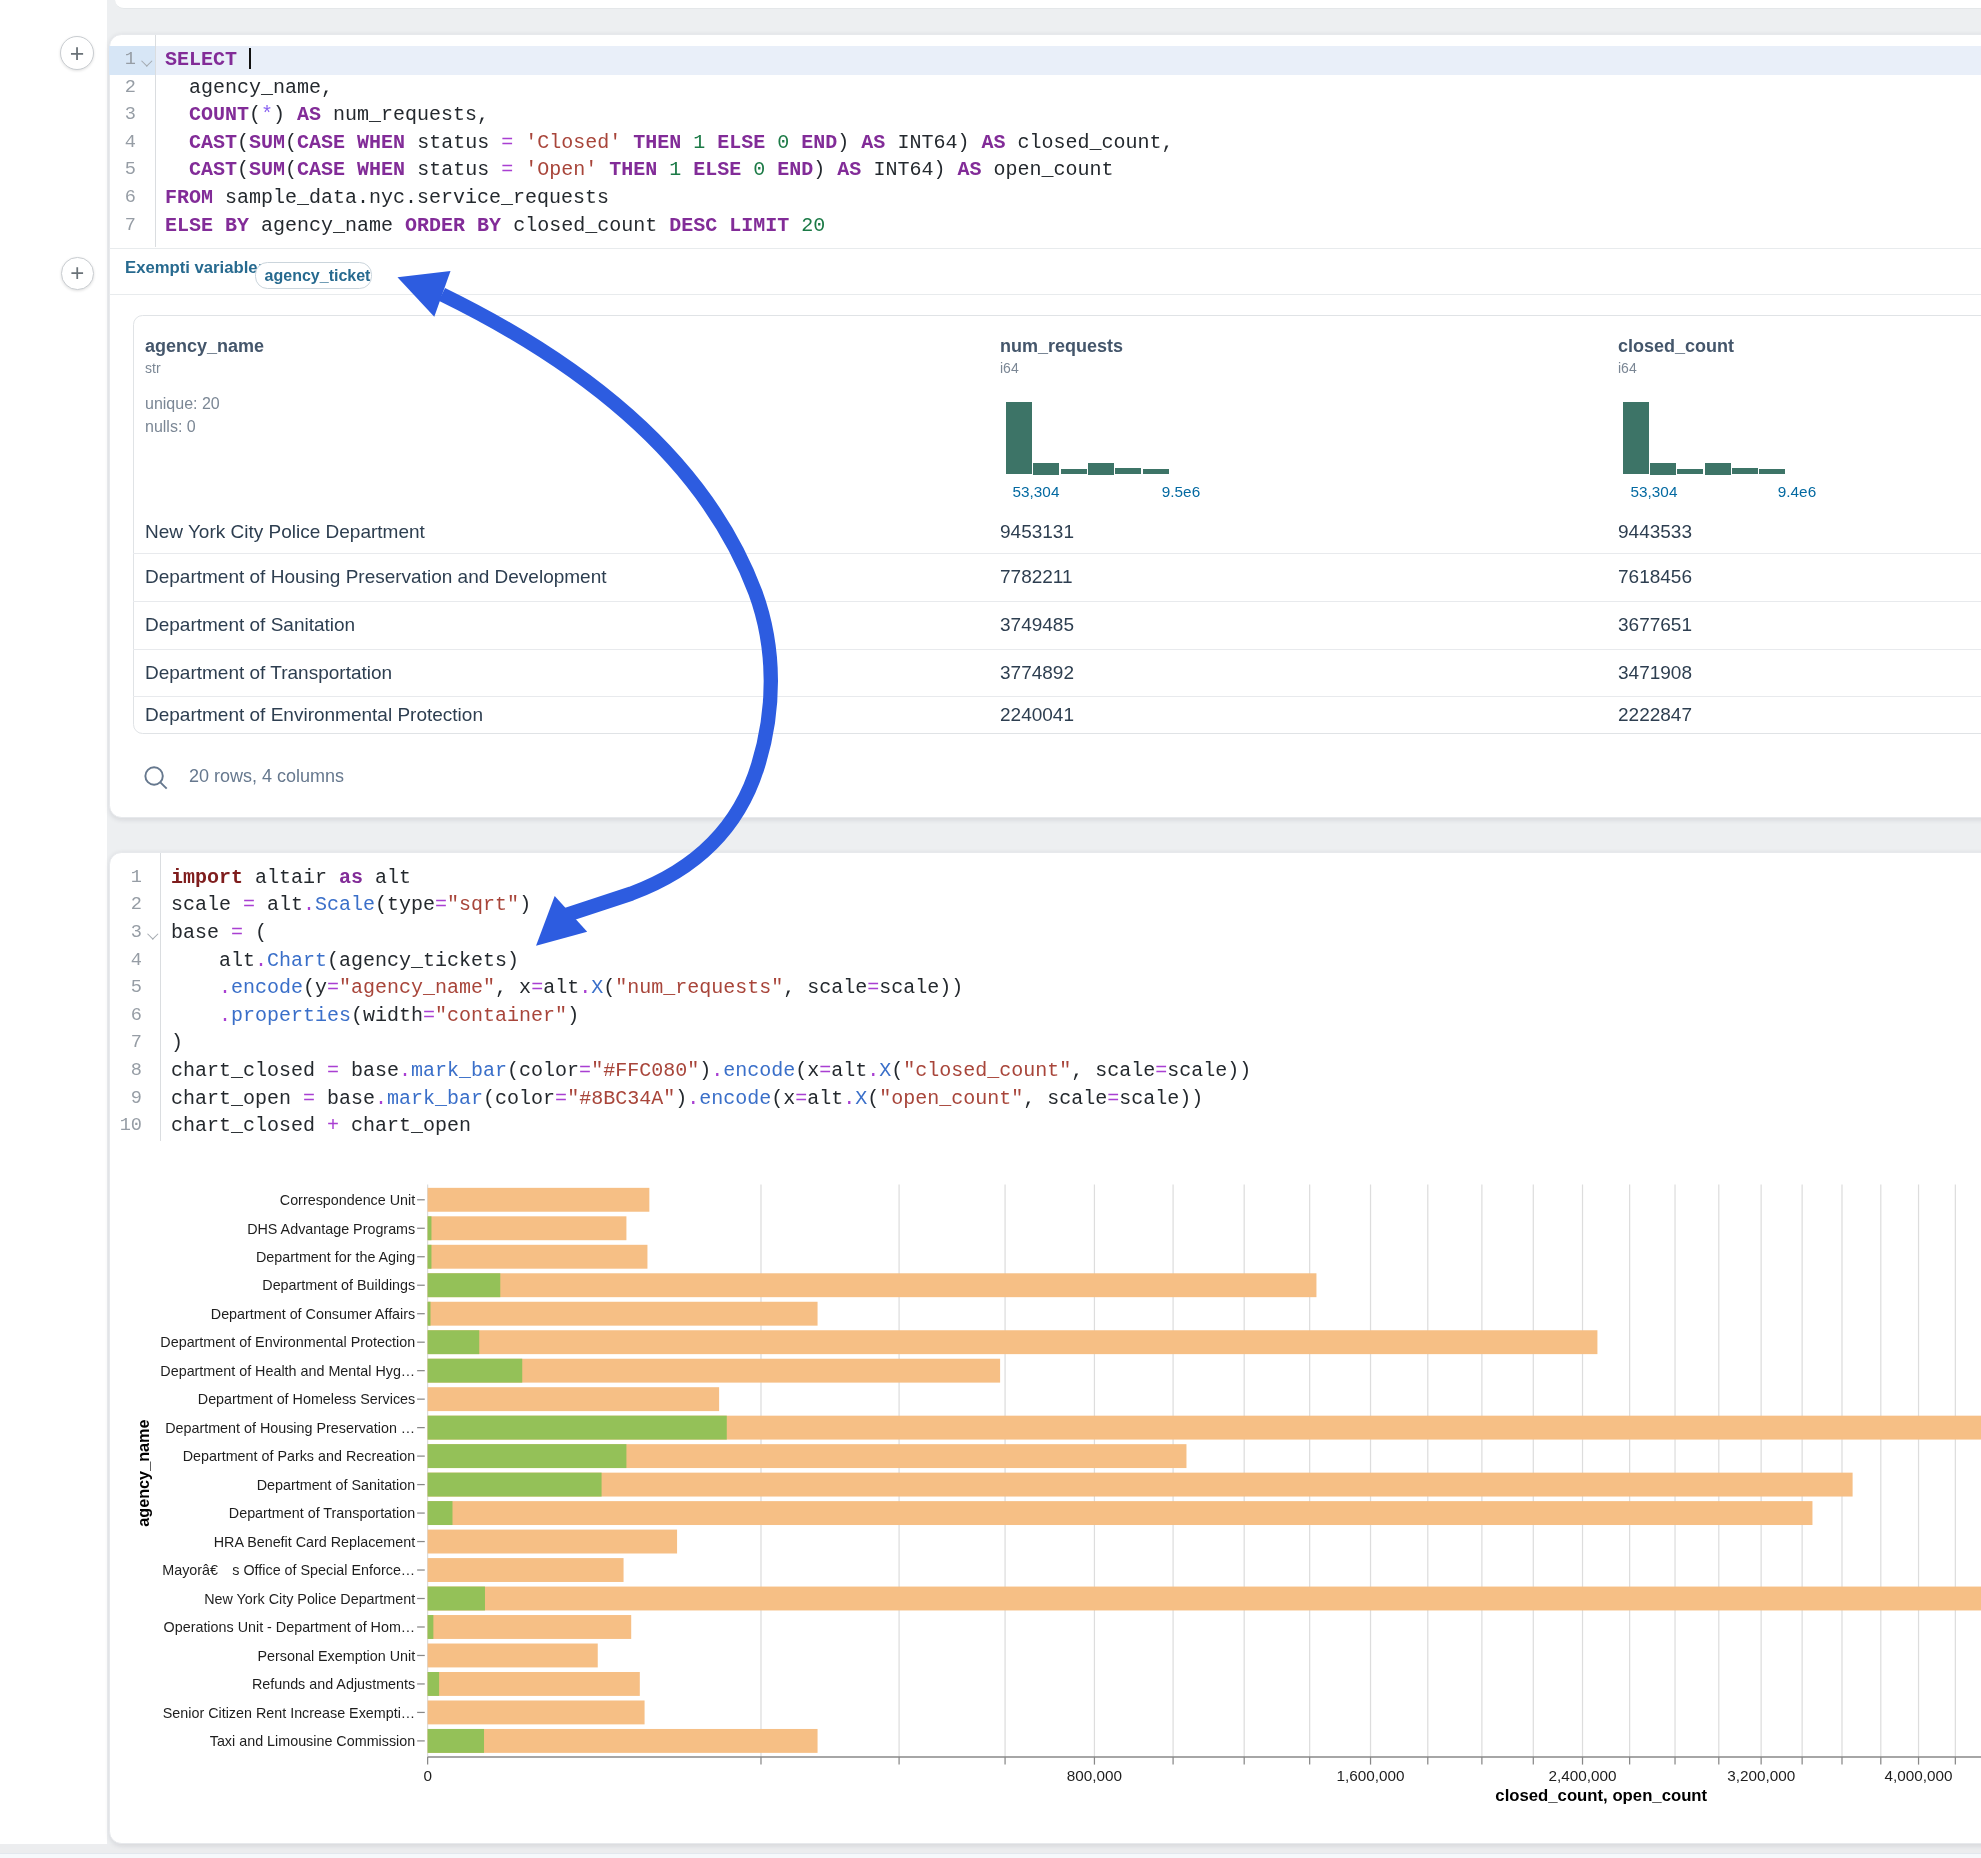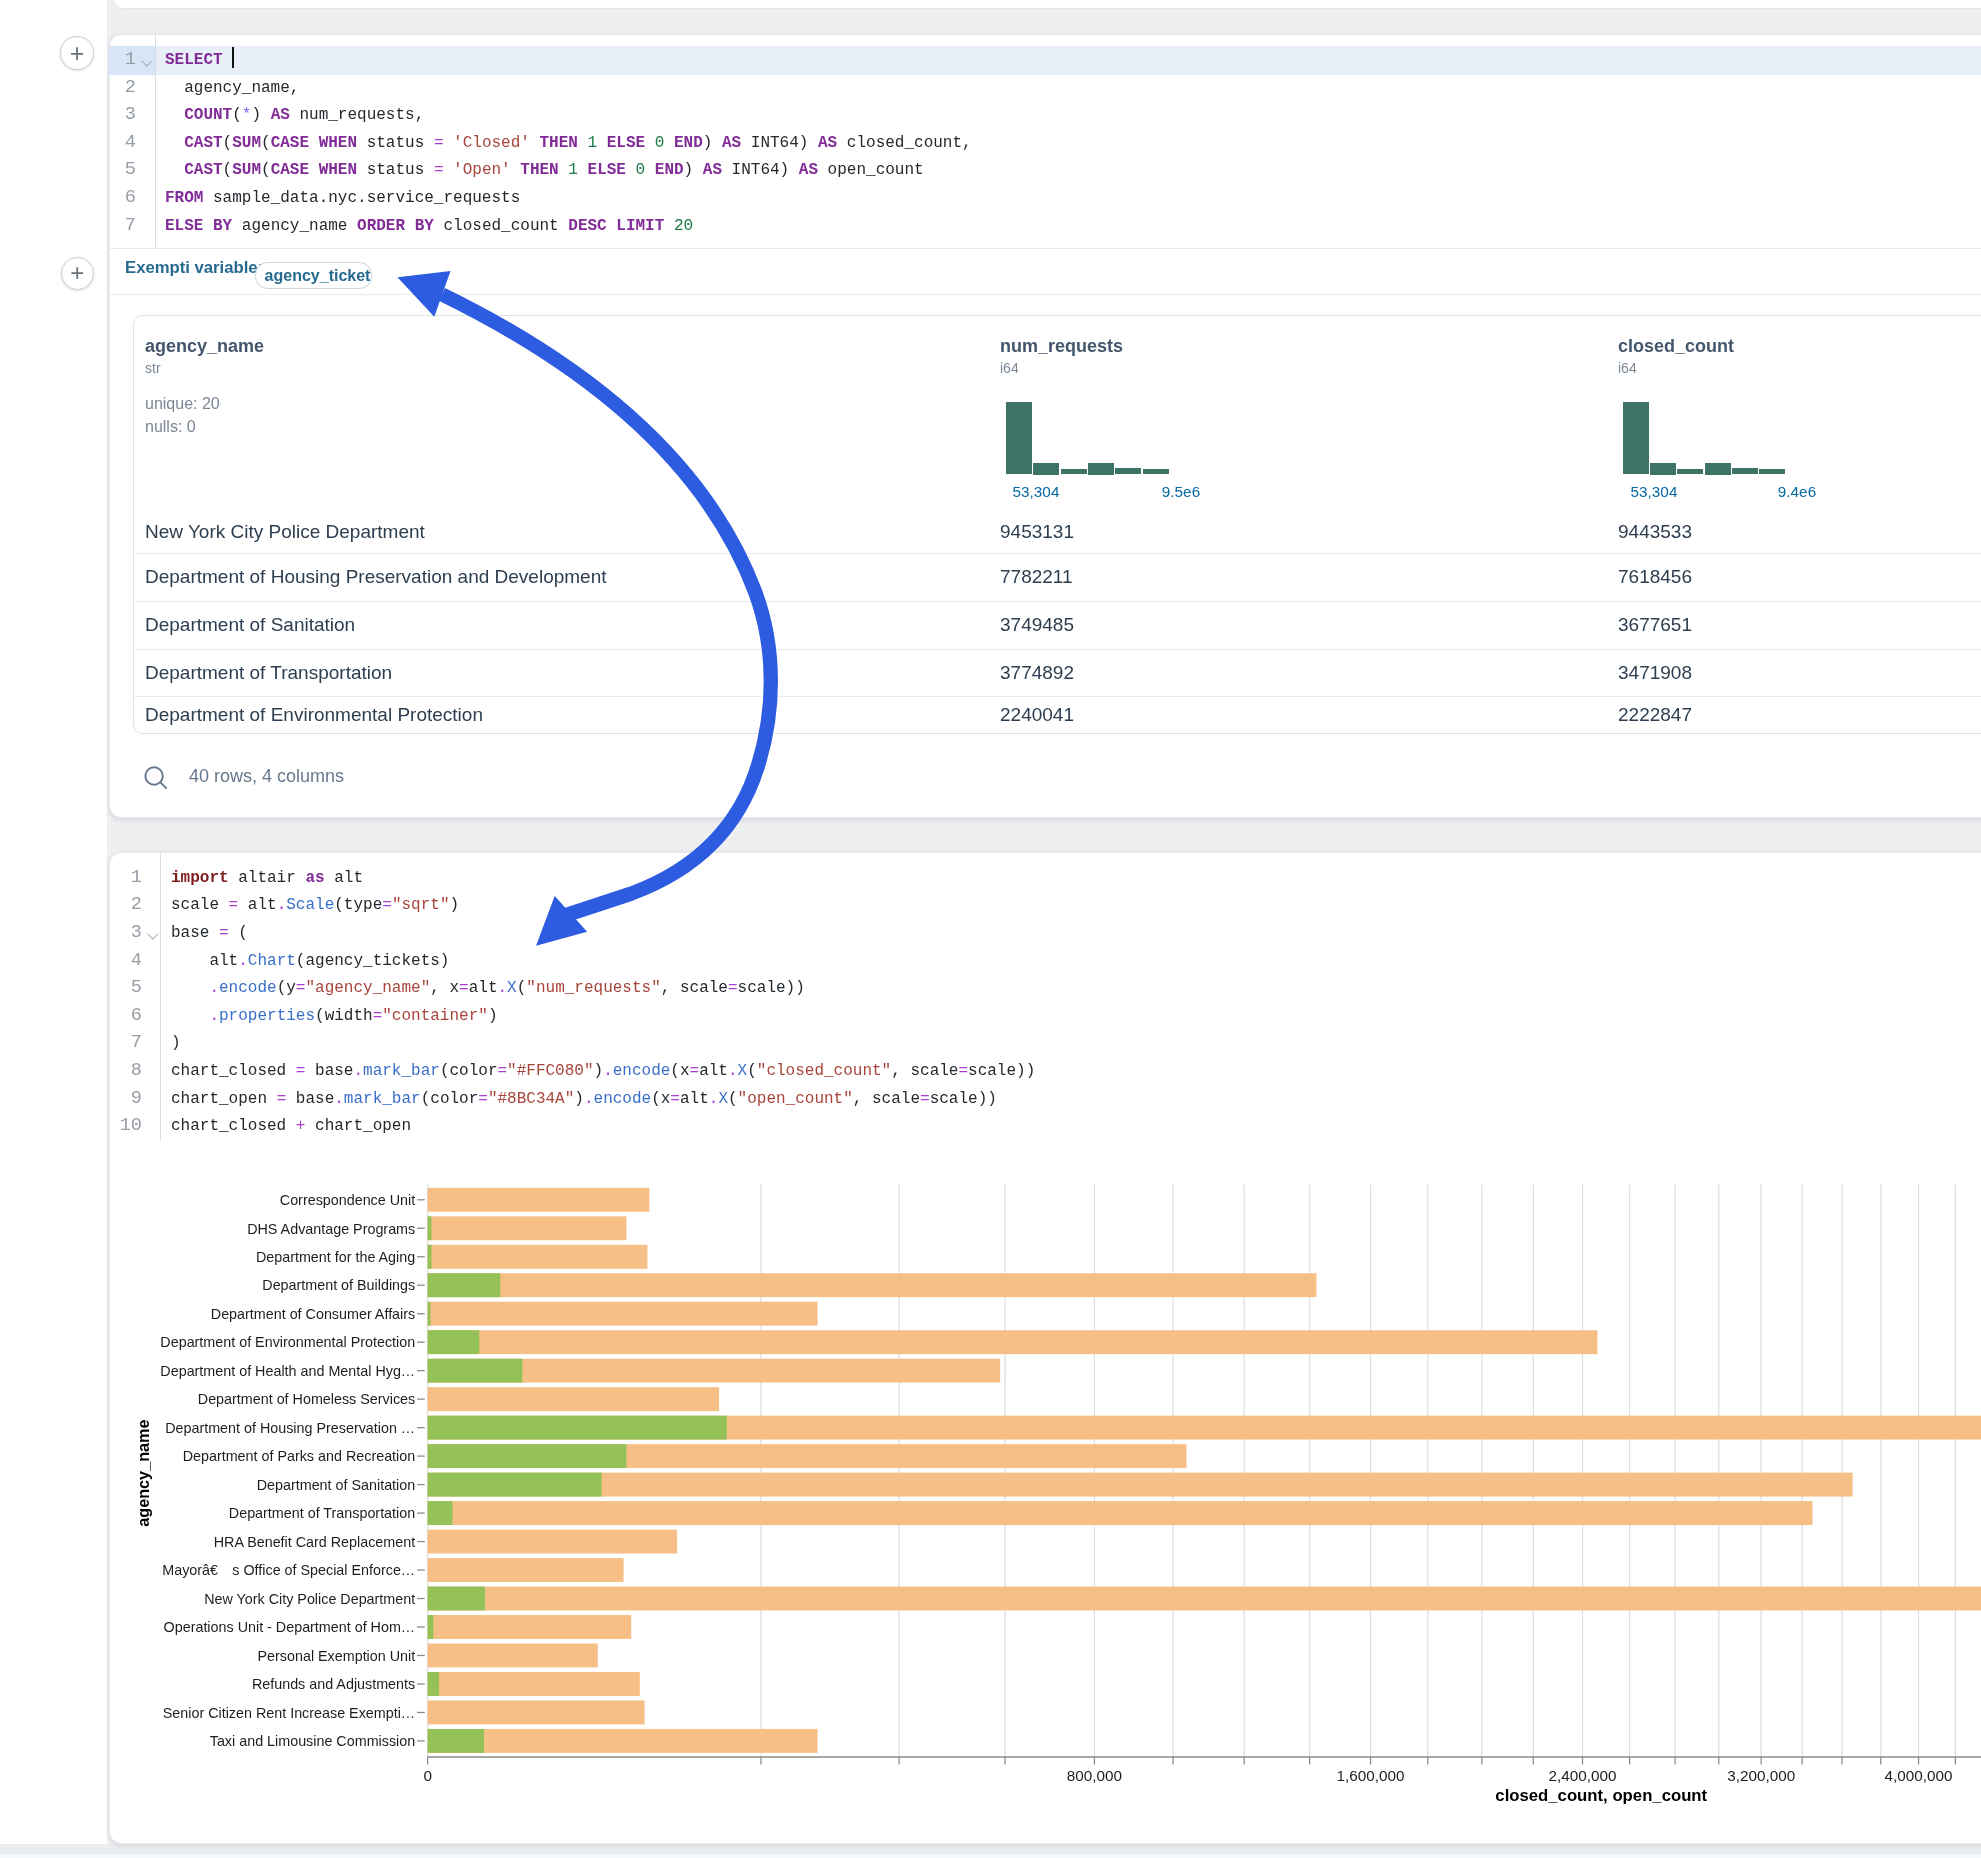--- a/index.html
+++ b/index.html
@@ -1,17 +1,17 @@
 <!DOCTYPE html>
 <html><head><meta charset="utf-8"><style>
 *{margin:0;padding:0;box-sizing:border-box}
 html,body{width:1982px;height:1858px}
 body{background:#edeff1;font-family:"Liberation Sans",sans-serif;overflow:hidden;position:relative}
 .card{position:absolute;left:109px;width:1888px;background:#fff;border:1px solid #e7e9ec;border-radius:12.4px;box-shadow:0 1.9px 4.8px rgba(16,24,40,.10)}
-.cl{position:absolute;height:28px;line-height:28px;font-family:"Liberation Mono",monospace;font-size:16px;color:#24292e;white-space:pre}
+.cl{position:absolute;height:28px;line-height:28px;font-family:"Liberation Mono",monospace;font-size:20px;color:#24292e;white-space:pre}
 .ln{position:absolute;height:28px;line-height:28px;text-align:right;font-family:"Liberation Mono",monospace;font-size:18.6px;color:#969da5}
 .cursor{display:inline-block;width:1.9px;height:21px;background:#111;vertical-align:-3.8px}
 .sep{position:absolute;left:109px;width:1888px;height:1px;background:#e8ebed}
 .tsep{position:absolute;left:133px;width:1864px;height:1px;background:#e8eaed}
 .trow{position:absolute;left:0;width:1982px;height:0;font-size:19px;color:#2d3e50}
 .trow span{position:absolute;white-space:nowrap;transform:translateY(-50%)}
 .hbar{position:absolute;background:#3d7467}
 .hlab{position:absolute;font-size:15.3px;color:#0369a1;transform:translateX(-50%)}
 .colh{position:absolute;font-weight:bold;font-size:18px;color:#44566b}
 .colt{position:absolute;font-size:14px;color:#7b8795}
@@ -99,21 +99,21 @@
     <span style="left:1618px">2222847</span>
   </div>
 <div class="tsep" style="top:553px"></div>
 <div class="tsep" style="top:601px"></div>
 <div class="tsep" style="top:649px"></div>
 <div class="tsep" style="top:696px"></div>
 <svg width="31" height="31" style="position:absolute;left:141px;top:761px" viewBox="0 0 32 32">
     <circle cx="13.5" cy="15.5" r="9" fill="none" stroke="#66788e" stroke-width="2"></circle>
     <line x1="20" y1="22" x2="26.5" y2="28.5" stroke="#66788e" stroke-width="2"></line>
   </svg>
-<div style="position:absolute;left:189px;top:776px;transform:translateY(-50%);font-size:18px;color:#66788e">40 rows, 4 columns</div>
+<div style="position:absolute;left:189px;top:776px;transform:translateY(-50%);font-size:18px;color:#66788e">20 rows, 4 columns</div>
 
 <div class="card" style="top:852px;height:992px"></div>
 <div style="position:absolute;left:160px;top:853px;width:1px;height:288px;background:#dadde0"></div>
 <div class="cl" style="top:864px;left:171px"><b style="color:#7f1d1d">import</b> altair <b style="color:#822c98">as</b> alt</div>
 <div class="ln" style="top:864px;left:113px;width:29px">1</div>
 <div class="cl" style="top:891px;left:171px">scale <span style="color:#a93fd2">=</span> alt<span style="color:#a93fd2">.</span><span style="color:#3a6fc9">Scale</span>(type<span style="color:#a93fd2">=</span><span style="color:#a8453a">"sqrt"</span>)</div>
 <div class="ln" style="top:891px;left:113px;width:29px">2</div>
 <div class="cl" style="top:919px;left:171px">base <span style="color:#a93fd2">=</span> (</div>
 <div class="ln" style="top:919px;left:113px;width:29px">3</div>
 <div class="cl" style="top:947px;left:171px">    alt<span style="color:#a93fd2">.</span><span style="color:#3a6fc9">Chart</span>(agency_tickets)</div>

